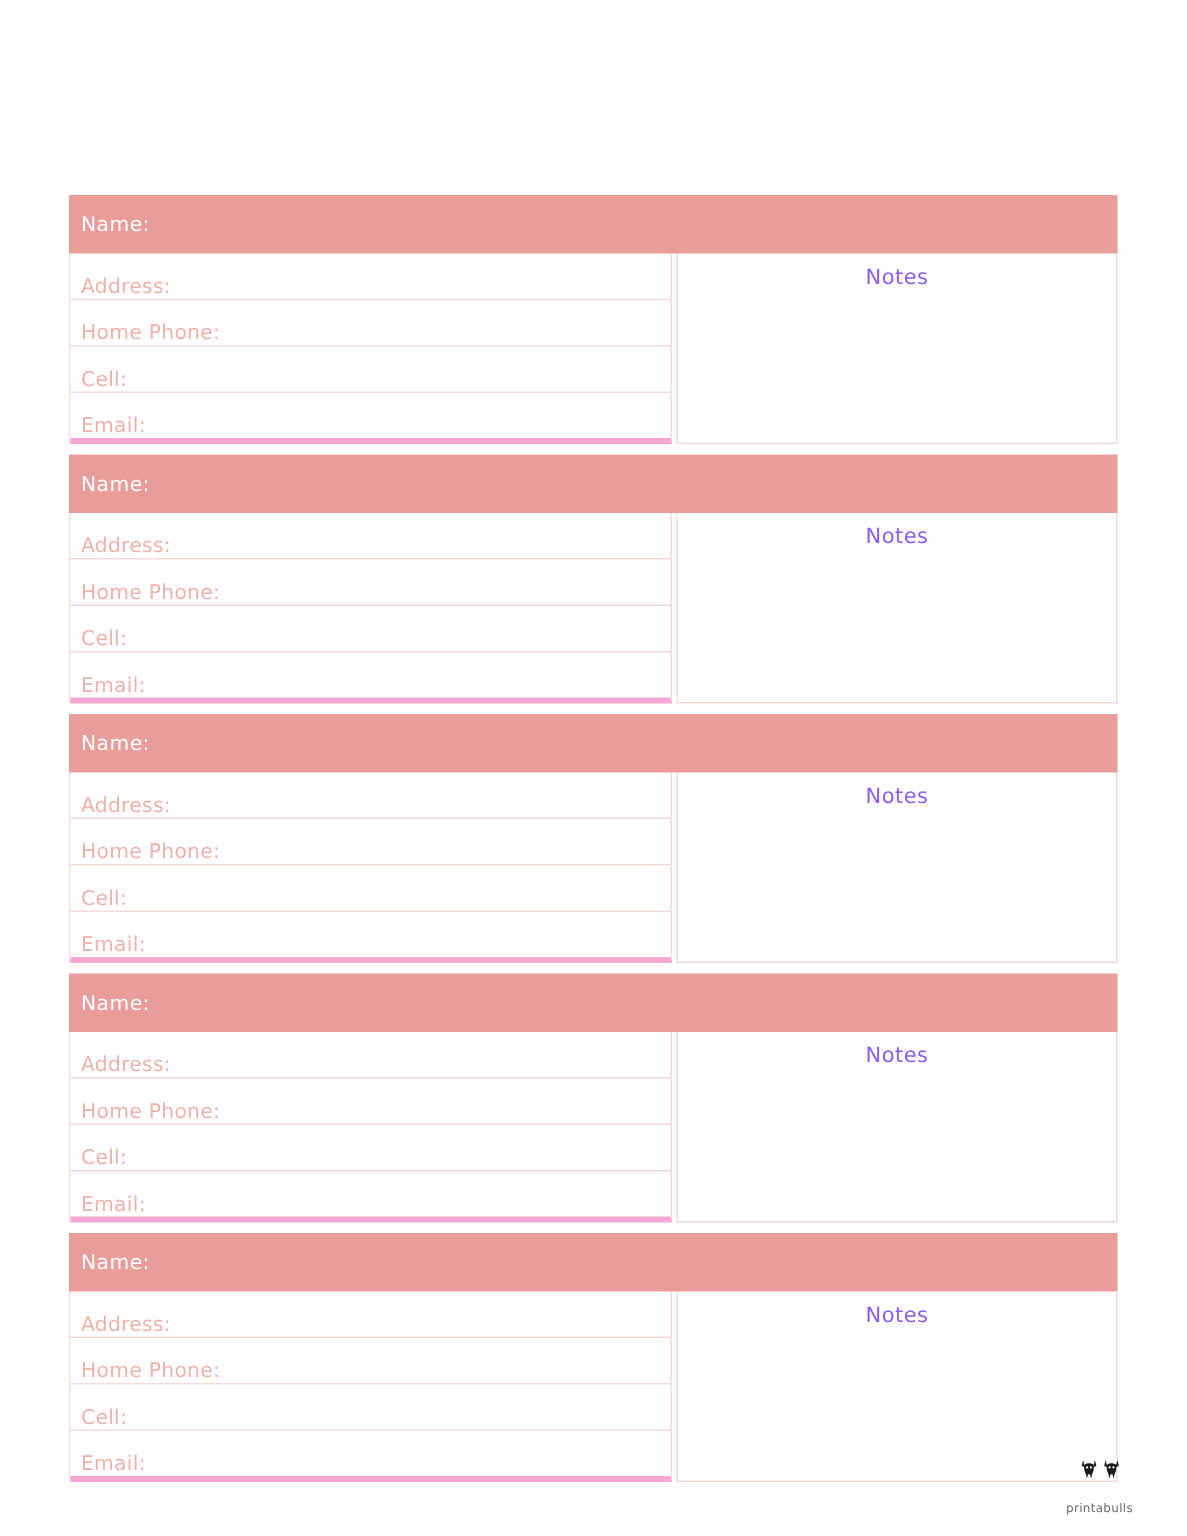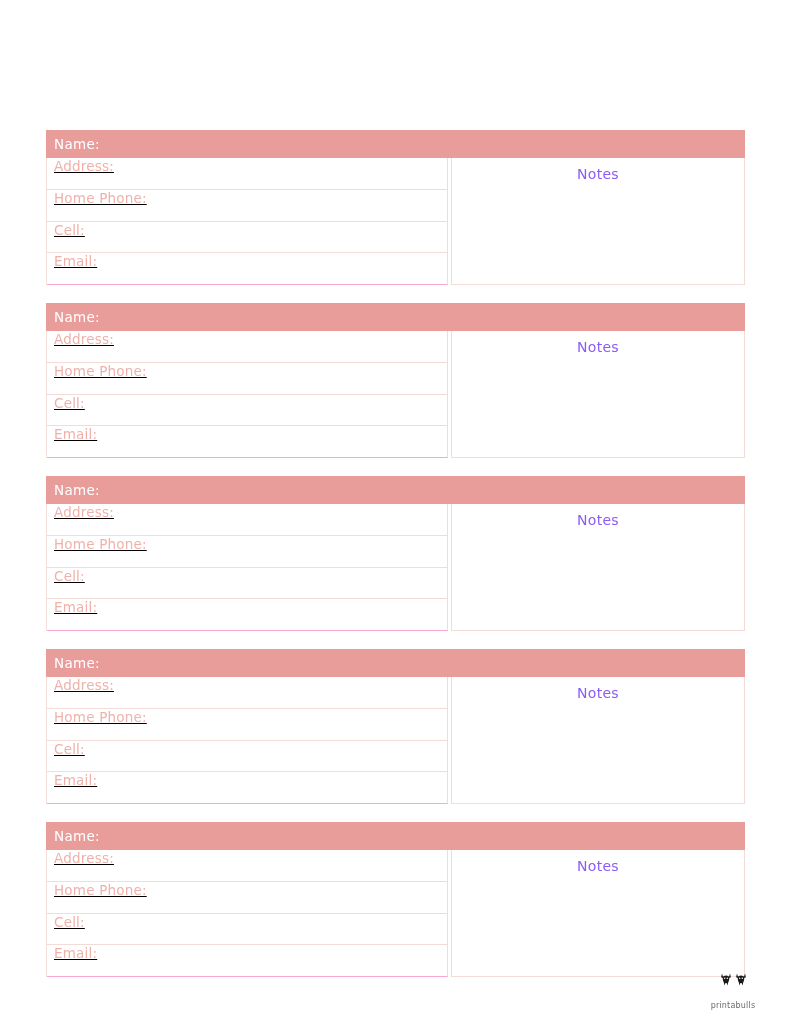--- a/index.html
+++ b/index.html
@@ -49,21 +49,21 @@
   }
 
   .contact-block {
     position: relative;
     width: 699px;
     height: 155px;
     margin-bottom: 18px;
   }
 
   .block-header {
-    height: 28px;
+    height: 39px;
     background: #e99d9a;
     display: flex;
     align-items: center;
     padding-left: 8px;
   }
 
   .block-header-label {
     color: #ffffff;
     font-size: 13.5px;
     letter-spacing: 0.3px;
@@ -81,29 +81,28 @@
   .fields-col {
     width: 402px;
     display: flex;
     flex-direction: column;
     border-left: 1px solid #f5e0dc;
   }
 
   .field-row {
     flex: 1 1 0;
     display: flex;
-    align-items: flex-start;
+    align-items: flex-end;
     padding-left: 7px;
     border-bottom: 1px solid #f3dcd8;
     border-right: 1px solid #f3dcd8;
-    text-decoration: underline;
   }
 
   .field-row:last-child {
-    border-bottom: 1px solid #f9a8d4;
+    border-bottom: 4px solid #f9a8d4;
   }
 
   .field-label {
     color: #efb2ab;
     font-size: 13.5px;
     letter-spacing: 0.2px;
     font-family: "DejaVu Sans", sans-serif;
     font-weight: 400;
   }
 

